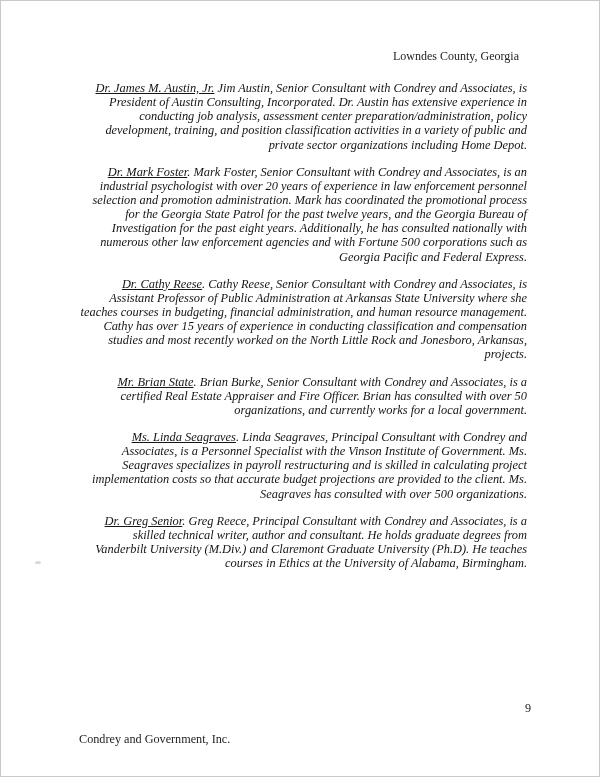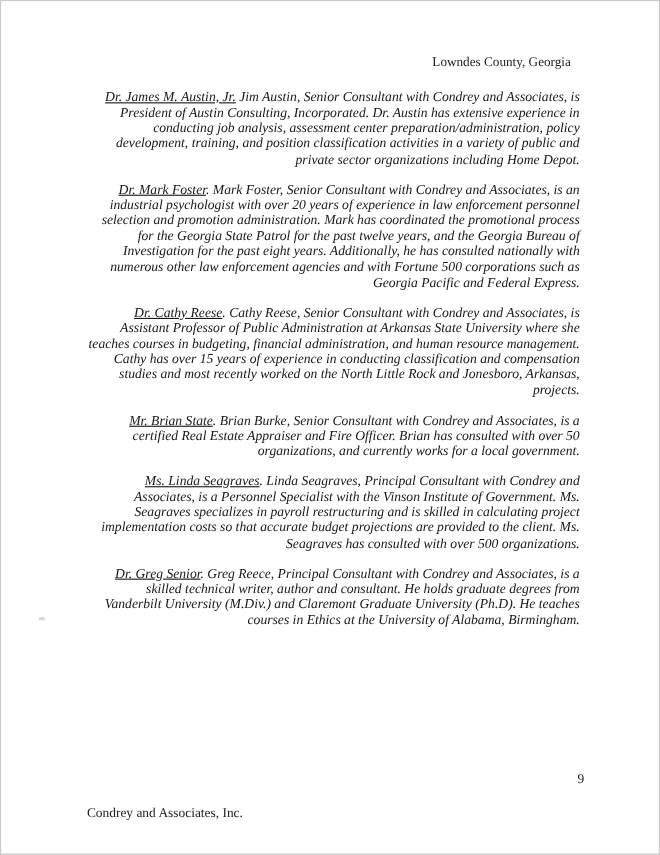--- a/index.html
+++ b/index.html
@@ -87,15 +87,15 @@
     <p class="para"><span class="cname">Ms. Linda Seagraves</span><span>.  Linda Seagraves, Principal Consultant with Condrey and Associates, is a Personnel Specialist with the Vinson Institute of Government.  Ms. Seagraves specializes in payroll restructuring and is skilled in calculating project implementation costs so that accurate budget projections are provided to the client.  Ms. Seagraves has consulted with over 500 organizations.</span></p>
 
     <p class="para"><span class="cname">Dr. Greg Senior</span><span>.  Greg Reece, Principal Consultant with Condrey and Associates, is a skilled technical writer, author and consultant.  He holds graduate degrees from Vanderbilt University (M.Div.) and Claremont Graduate University (Ph.D).  He teaches courses in Ethics at the University of Alabama, Birmingham.</span></p>
 
   </div>
 
   <div class="scan-artifact"></div>
 
   <div class="page-number">9</div>
 
-  <div class="footer">Condrey and Associates, Inc.</div>
+  <div class="footer">Condrey and Government, Inc.</div>
 
 </div>
 
 </body></html>

